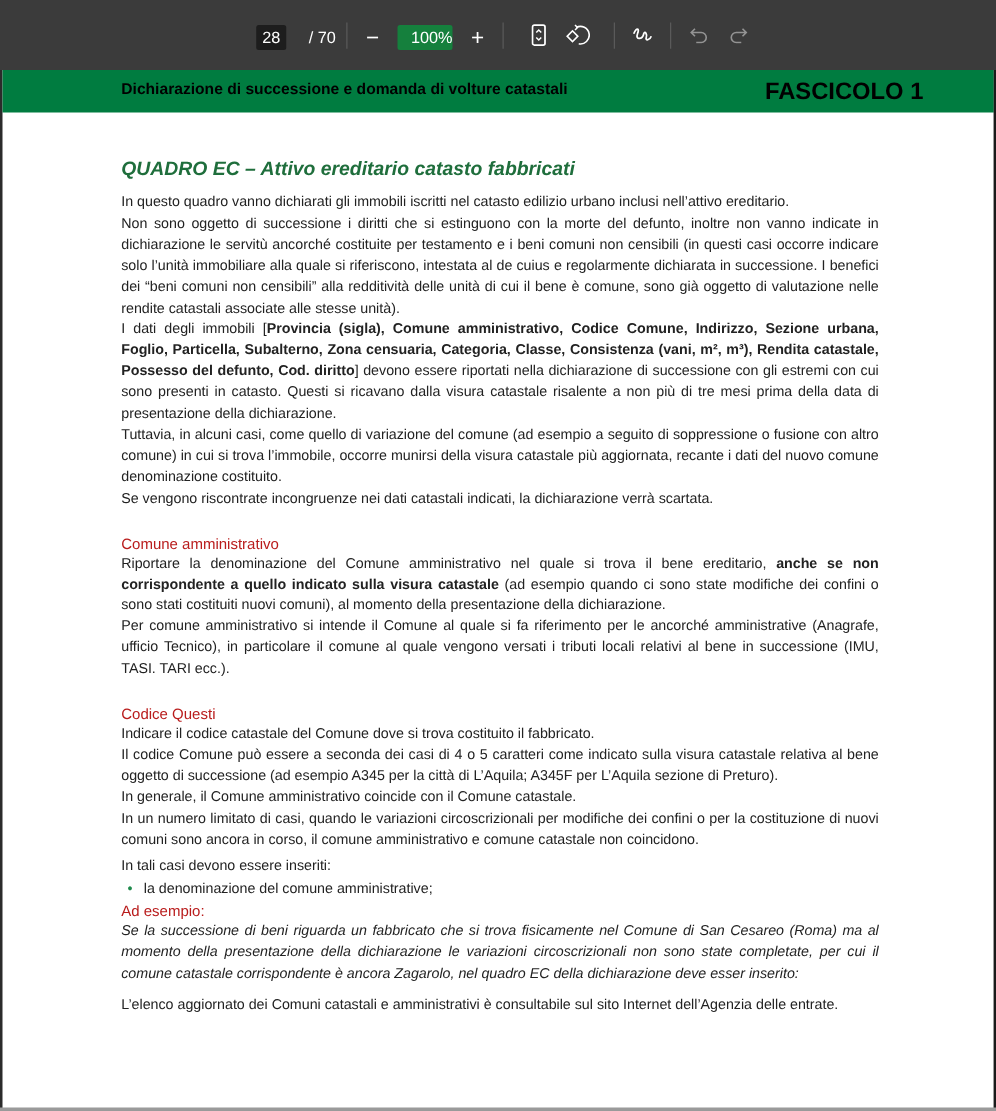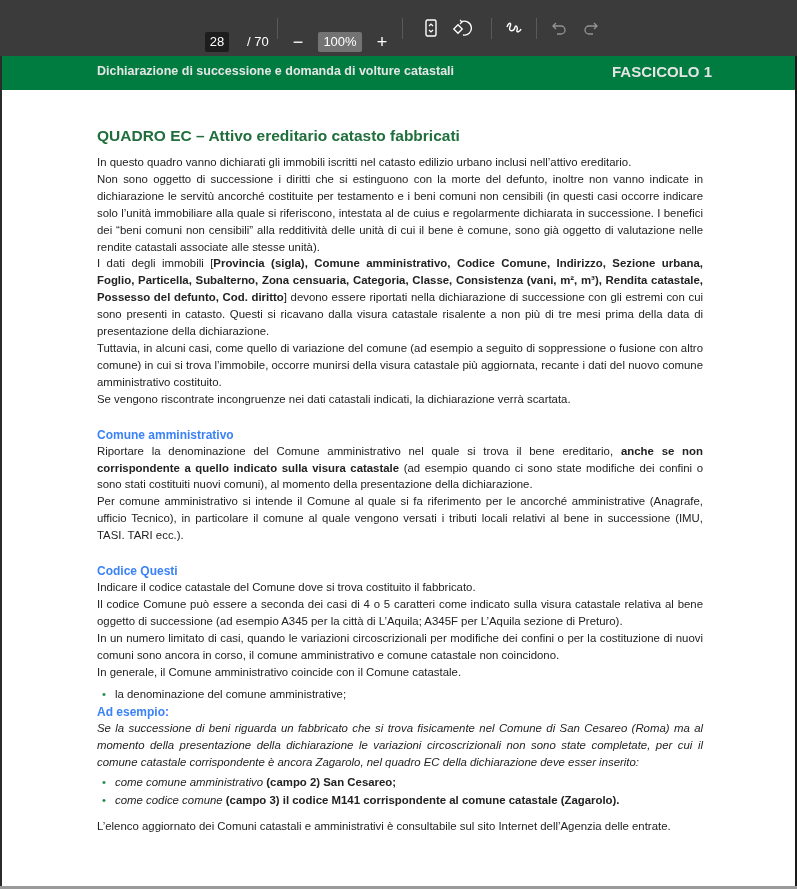--- a/index.html
+++ b/index.html
@@ -1,35 +1,35 @@
 <!DOCTYPE html>
 <html><head>
   <meta charset="utf-8">
   <style>
     html, body { margin:0; padding:0; }
     body { width:797px; height:889px; overflow:hidden; background:#2b2b2b; font-family:"Liberation Sans", sans-serif; position:relative; }
     .toolbar { position:absolute; left:0; top:0; width:797px; height:56px; background:#3b3b3b; color:#fff; }
-    .tb { position:absolute; top:32px; height:20px; line-height:20px; font-size:13px; color:#fff; }
+    .tb { position:absolute; top:20px; height:20px; line-height:20px; font-size:13px; color:#fff; }
     .page-input { left:205px; width:24px; background:#1d1d1d; text-align:center; border-radius:2px; }
     .page-total { left:234px; width:30px;margin-left:13px; }
     .sep { position:absolute; top:18px; width:1px; height:21px; background:#5a5a5a; }
     .zoom-out { left:292px; width:12px; text-align:center; font-size:18px; }
-    .zoom-val { left:318px; width:44px; background:#737373; text-align:center; border-radius:2px; }
+    .zoom-val { left:318px; width:44px; background:#15803d; text-align:right; border-radius:2px; }
     .zoom-in { left:375px; width:14px; text-align:center; font-size:18px; }
     .icon { position:absolute; top:16px; width:22px; height:24px; display:flex; align-items:center; justify-content:center; }
     .dim { opacity:0.45; }
 
     .page { position:absolute; left:2px; top:56px; width:793px; height:833px; background:#fff; }
-    .hdr { position:absolute; left:0; top:0; width:793px; height:34px; background:#007c40; color:#e5e5e5; font-weight:bold; font-size:12.5px; }
+    .hdr { position:absolute; left:0; top:0; width:793px; height:34px; background:#007c40; color:#000000; font-weight:bold; font-size:12.5px; }
     .hdr-left { position:absolute; left:95px; top:8px; }
-    .hdr-right { position:absolute; left:610px; top:7px; font-size:15px; }
+    .hdr-right { position:absolute; left:610px; top:7px; font-size:19px; }
     .content { position:absolute; left:95px; top:70px; width:606px; font-size:11.4px; line-height:16.9px; color:#222; }
-    h1 { margin:0 0 8px 0; font-size:15.5px; color:#1f6e3c; font-weight:bold; line-height:20px; }
+    h1 { margin:0 0 8px 0; font-size:15.5px; color:#1f6e3c; font-weight:bold; line-height:20px;font-style:italic; }
     p { margin:0; text-align:justify; }
-    h2 { margin:19px 0 0 0; font-size:12px; font-weight:bold; line-height:16px; color:#3b82f6; }
+    h2 { margin:19px 0 0 0; font-size:12px; font-weight:normal; line-height:16px; color:#b91c1c; }
     ul { margin:1px 0 0 0; padding-left:0; list-style:none; }
     li { position:relative; padding-left:18px; text-align:justify; margin-bottom:1px; }
     li::before { content:"•"; color:#1f8a4c; position:absolute; left:5px; top:0; }
     .gap { height:8px; }
     b { font-weight:bold; }
     i { font-style:italic; }
     .gutter-right { position:absolute; left:795px; top:56px; width:2px; height:833px; background:#1a1a1a; }
     .bottom-line { position:absolute; left:0; top:886px; width:797px; height:3px; background:#9a9a9a; }
   </style>
 </head>
@@ -80,49 +80,46 @@
     <span class="hdr-left">Dichiarazione di successione e domanda di volture catastali</span>
     <span class="hdr-right">FASCICOLO 1</span>
   </div>
 
   <div class="content">
     <h1>QUADRO EC – Attivo ereditario catasto fabbricati</h1>
     <div>
         <p>In questo quadro vanno dichiarati gli immobili iscritti nel catasto edilizio urbano inclusi nell’attivo ereditario.</p>
         <p>Non sono oggetto di successione i diritti che si estinguono con la morte del defunto, inoltre non vanno indicate in dichiarazione le servitù ancorché costituite per testamento e i beni comuni non censibili (in questi casi occorre indicare solo l’unità immobiliare alla quale si riferiscono, intestata al de cuius e regolarmente dichiarata in successione. I benefici dei “beni comuni non censibili” alla redditività delle unità di cui il bene è comune, sono già oggetto di valutazione nelle rendite catastali associate alle stesse unità).</p>
         <p>I dati degli immobili [<b>Provincia (sigla), Comune amministrativo, Codice Comune, Indirizzo, Sezione urbana, Foglio, Particella, Subalterno, Zona censuaria, Categoria, Classe, Consistenza (vani, m², m³), Rendita catastale, Possesso del defunto, Cod. diritto</b>] devono essere riportati nella dichiarazione di successione con gli estremi con cui sono presenti in catasto. Questi si ricavano dalla visura catastale risalente a non più di tre mesi prima della data di presentazione della dichiarazione.</p>
-        <p>Tuttavia, in alcuni casi, come quello di variazione del comune (ad esempio a seguito di soppressione o fusione con altro comune) in cui si trova l’immobile, occorre munirsi della visura catastale più aggiornata, recante i dati del nuovo comune amministrativo costituito.</p>
+        <p>Tuttavia, in alcuni casi, come quello di variazione del comune (ad esempio a seguito di soppressione o fusione con altro comune) in cui si trova l’immobile, occorre munirsi della visura catastale più aggiornata, recante i dati del nuovo comune denominazione costituito.</p>
         <p>Se vengono riscontrate incongruenze nei dati catastali indicati, la dichiarazione verrà scartata.</p>
       </div>
 
     <h2>Comune amministrativo</h2>
     <div>
         <p>Riportare la denominazione del Comune amministrativo nel quale si trova il bene ereditario, <b>anche se non corrispondente a quello indicato sulla visura catastale</b> (ad esempio quando ci sono state modifiche dei confini o sono stati costituiti nuovi comuni), al momento della presentazione della dichiarazione.</p>
         <p>Per comune amministrativo si intende il Comune al quale si fa riferimento per le ancorché amministrative (Anagrafe, ufficio Tecnico), in particolare il comune al quale vengono versati i tributi locali relativi al bene in successione (IMU, TASI. TARI ecc.).</p>
       </div>
 
     <h2>Codice Questi</h2>
     <div>
         <p>Indicare il codice catastale del Comune dove si trova costituito il fabbricato.</p>
         <p>Il codice Comune può essere a seconda dei casi di 4 o 5 caratteri come indicato sulla visura catastale relativa al bene oggetto di successione (ad esempio A345 per la città di L’Aquila; A345F per L’Aquila sezione di Preturo).</p>
+        <p>In generale, il Comune amministrativo coincide con il Comune catastale.</p>
         <p>In un numero limitato di casi, quando le variazioni circoscrizionali per modifiche dei confini o per la costituzione di nuovi comuni sono ancora in corso, il comune amministrativo e comune catastale non coincidono.</p>
-        <p>In generale, il Comune amministrativo coincide con il Comune catastale.</p>
       </div>
     <div style="height:5px"></div>
+    <p>In tali casi devono essere inseriti:</p>
     <ul>
         <li>la denominazione del comune amministrative;</li>
       </ul>
 
     <h2 style="margin-top:0">Ad esempio:</h2>
     <div>
         <p><i>Se la successione di beni riguarda un fabbricato che si trova fisicamente nel Comune di San Cesareo (Roma) ma al momento della presentazione della dichiarazione le variazioni circoscrizionali non sono state completate, per cui il comune catastale corrispondente è ancora Zagarolo, nel quadro EC della dichiarazione deve esser inserito:</i></p>
       </div>
-    <ul style="margin-top:3px">
-        <li><i>come comune amministrativo </i><b>(campo 2) San Cesareo;</b></li>
-        <li><i>come codice comune </i><b>(campo 3) il codice M141 corrispondente al comune catastale (Zagarolo).</b></li>
-      </ul>
     <div class="gap"></div>
     <p>L’elenco aggiornato dei Comuni catastali e amministrativi è consultabile sul sito Internet dell’Agenzia delle entrate.</p>
   </div>
 </div>
 
 <div class="gutter-right"></div>
 <div class="bottom-line"></div>
 
 </body></html>

